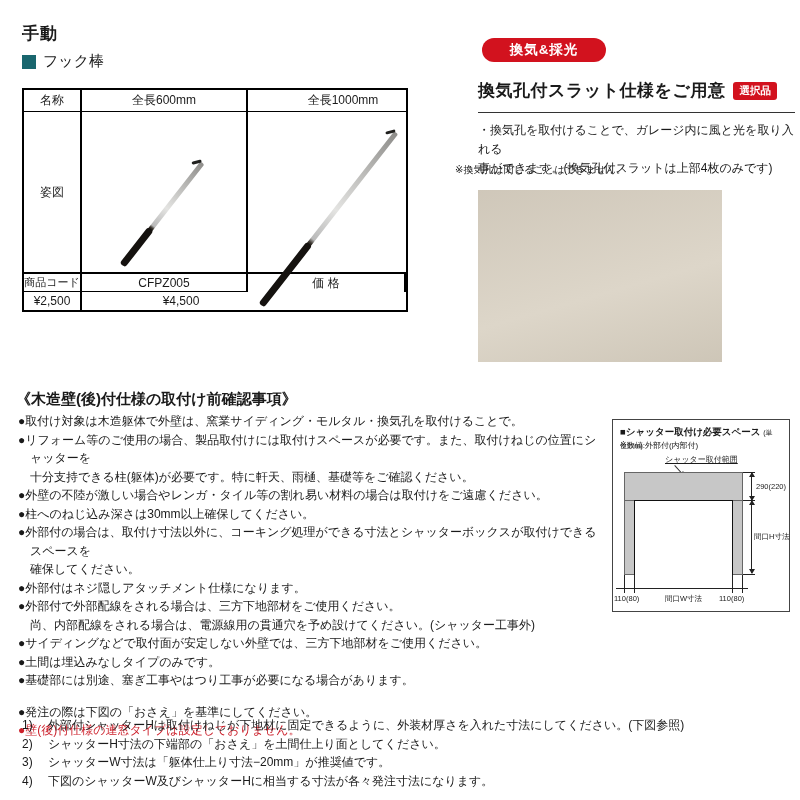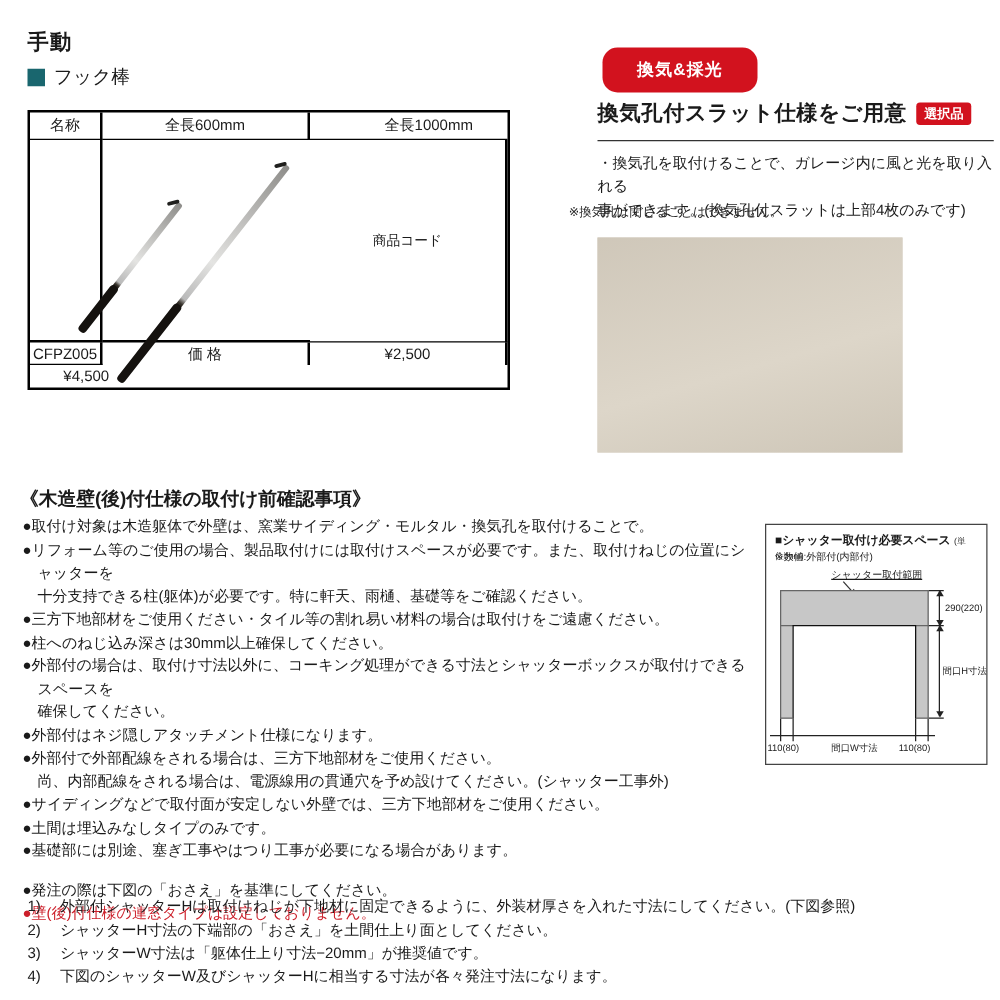--- a/index.html
+++ b/index.html
@@ -23,21 +23,21 @@
   #ptable .small { font-size:11px; }
   .rod { position:absolute; height:5px; border-radius:2px;
     background:linear-gradient(90deg,#15120f 0%,#15120f 34%,#3a352e 36%,#b9b9b9 38%,#e4e4e2 55%,#8e8d8a 100%);
     transform-origin:0 50%; transform:rotate(-52deg); }
   .rod::after { content:''; position:absolute; right:-2px; top:-4px; width:10px; height:3px;
     background:#20201e; border-radius:2px; transform:rotate(38deg); }
   .rod::before { content:''; position:absolute; left:-1px; top:-1px; width:36%; height:7px;
     background:#15120f; border-radius:3px; }
 
   
-  #vent-badge { left:482px; top:38px; width:124px; height:36px; background:#d2121e; color:#fff;
+  #vent-badge { left:482px; top:38px; width:124px; height:24px; background:#d2121e; color:#fff;
     border-radius:12px; font-size:13.5px; font-weight:bold; display:flex; align-items:center; justify-content:center; letter-spacing:1px; }
   #vent-title-row { left:478px; top:79px; display:flex; align-items:center; gap:8px; }
   #vent-title { font-size:17px; font-weight:bold; letter-spacing:.5px; }
   #vent-option { background:#d2121e; color:#fff; font-size:10.5px; font-weight:bold;
     padding:2px 6px; border-radius:3px; }
   #vent-rule { left:478px; top:112px; width:317px; height:0; border-top:1.5px solid #333; }
   #vent-desc { left:478px; top:121px; width:322px; font-size:12px; line-height:19px; white-space:pre-line; }
   #vent-note { left:455px; top:163px; font-size:10px; color:#222; }
 
   
@@ -86,20 +86,21 @@
 <div class="abs" id="hookbar-head">
   <span class="sq"></span>
   <span>フック棒</span>
 </div>
 
 <div class="abs" id="ptable">
   <div class="c">名称</div>
   <div class="c">全長600mm</div>
   <div class="c last">全長1000mm</div>
 
+  <div class="c fig">姿図</div>
   <div class="c fig">
     <div class="rod" style="left:41px; top:150px; width:129px;"></div>
   </div>
   <div class="c fig last">
     <div class="rod" style="left:14px; top:190px; width:218px;"></div>
   </div>
 
   <div class="c small">商品コード</div>
   <div class="c">CFPZ005</div>
 
@@ -121,21 +122,21 @@
 <div class="abs" id="photo">
   <div class="roofhl"></div>
 
 </div>
 
 <div class="abs" id="prec-title">《木造壁(後)付仕様の取付け前確認事項》</div>
 <div class="abs" id="prec-list">
   <div class="bullet">●取付け対象は木造躯体で外壁は、窯業サイディング・モルタル・換気孔を取付けることで。</div>
   <div class="bullet">●リフォーム等のご使用の場合、製品取付けには取付けスペースが必要です。また、取付けねじの位置にシャッターを
 十分支持できる柱(躯体)が必要です。特に軒天、雨樋、基礎等をご確認ください。</div>
-  <div class="bullet">●三方下地部材をご使用ください・タイル等の割れ易い材料の場合は取付けをご遠慮ください。</div>
+  <div class="bullet">●外壁の不陸が激しい場合やレンガ・タイル等の割れ易い材料の場合は取付けをご遠慮ください。</div>
   <div class="bullet">●柱へのねじ込み深さは30mm以上確保してください。</div>
   <div class="bullet">●外部付の場合は、取付け寸法以外に、コーキング処理ができる寸法とシャッターボックスが取付けできるスペースを
 確保してください。</div>
   <div class="bullet">●外部付はネジ隠しアタッチメント仕様になります。</div>
   <div class="bullet">●外部付で外部配線をされる場合は、三方下地部材をご使用ください。
 尚、内部配線をされる場合は、電源線用の貫通穴を予め設けてください。(シャッター工事外)</div>
   <div class="bullet">●サイディングなどで取付面が安定しない外壁では、三方下地部材をご使用ください。</div>
   <div class="bullet">●土間は埋込みなしタイプのみです。</div>
   <div class="bullet">●基礎部には別途、塞ぎ工事やはつり工事が必要になる場合があります。</div>
   <div class="bullet gap">●発注の際は下図の「おさえ」を基準にしてください。</div>

